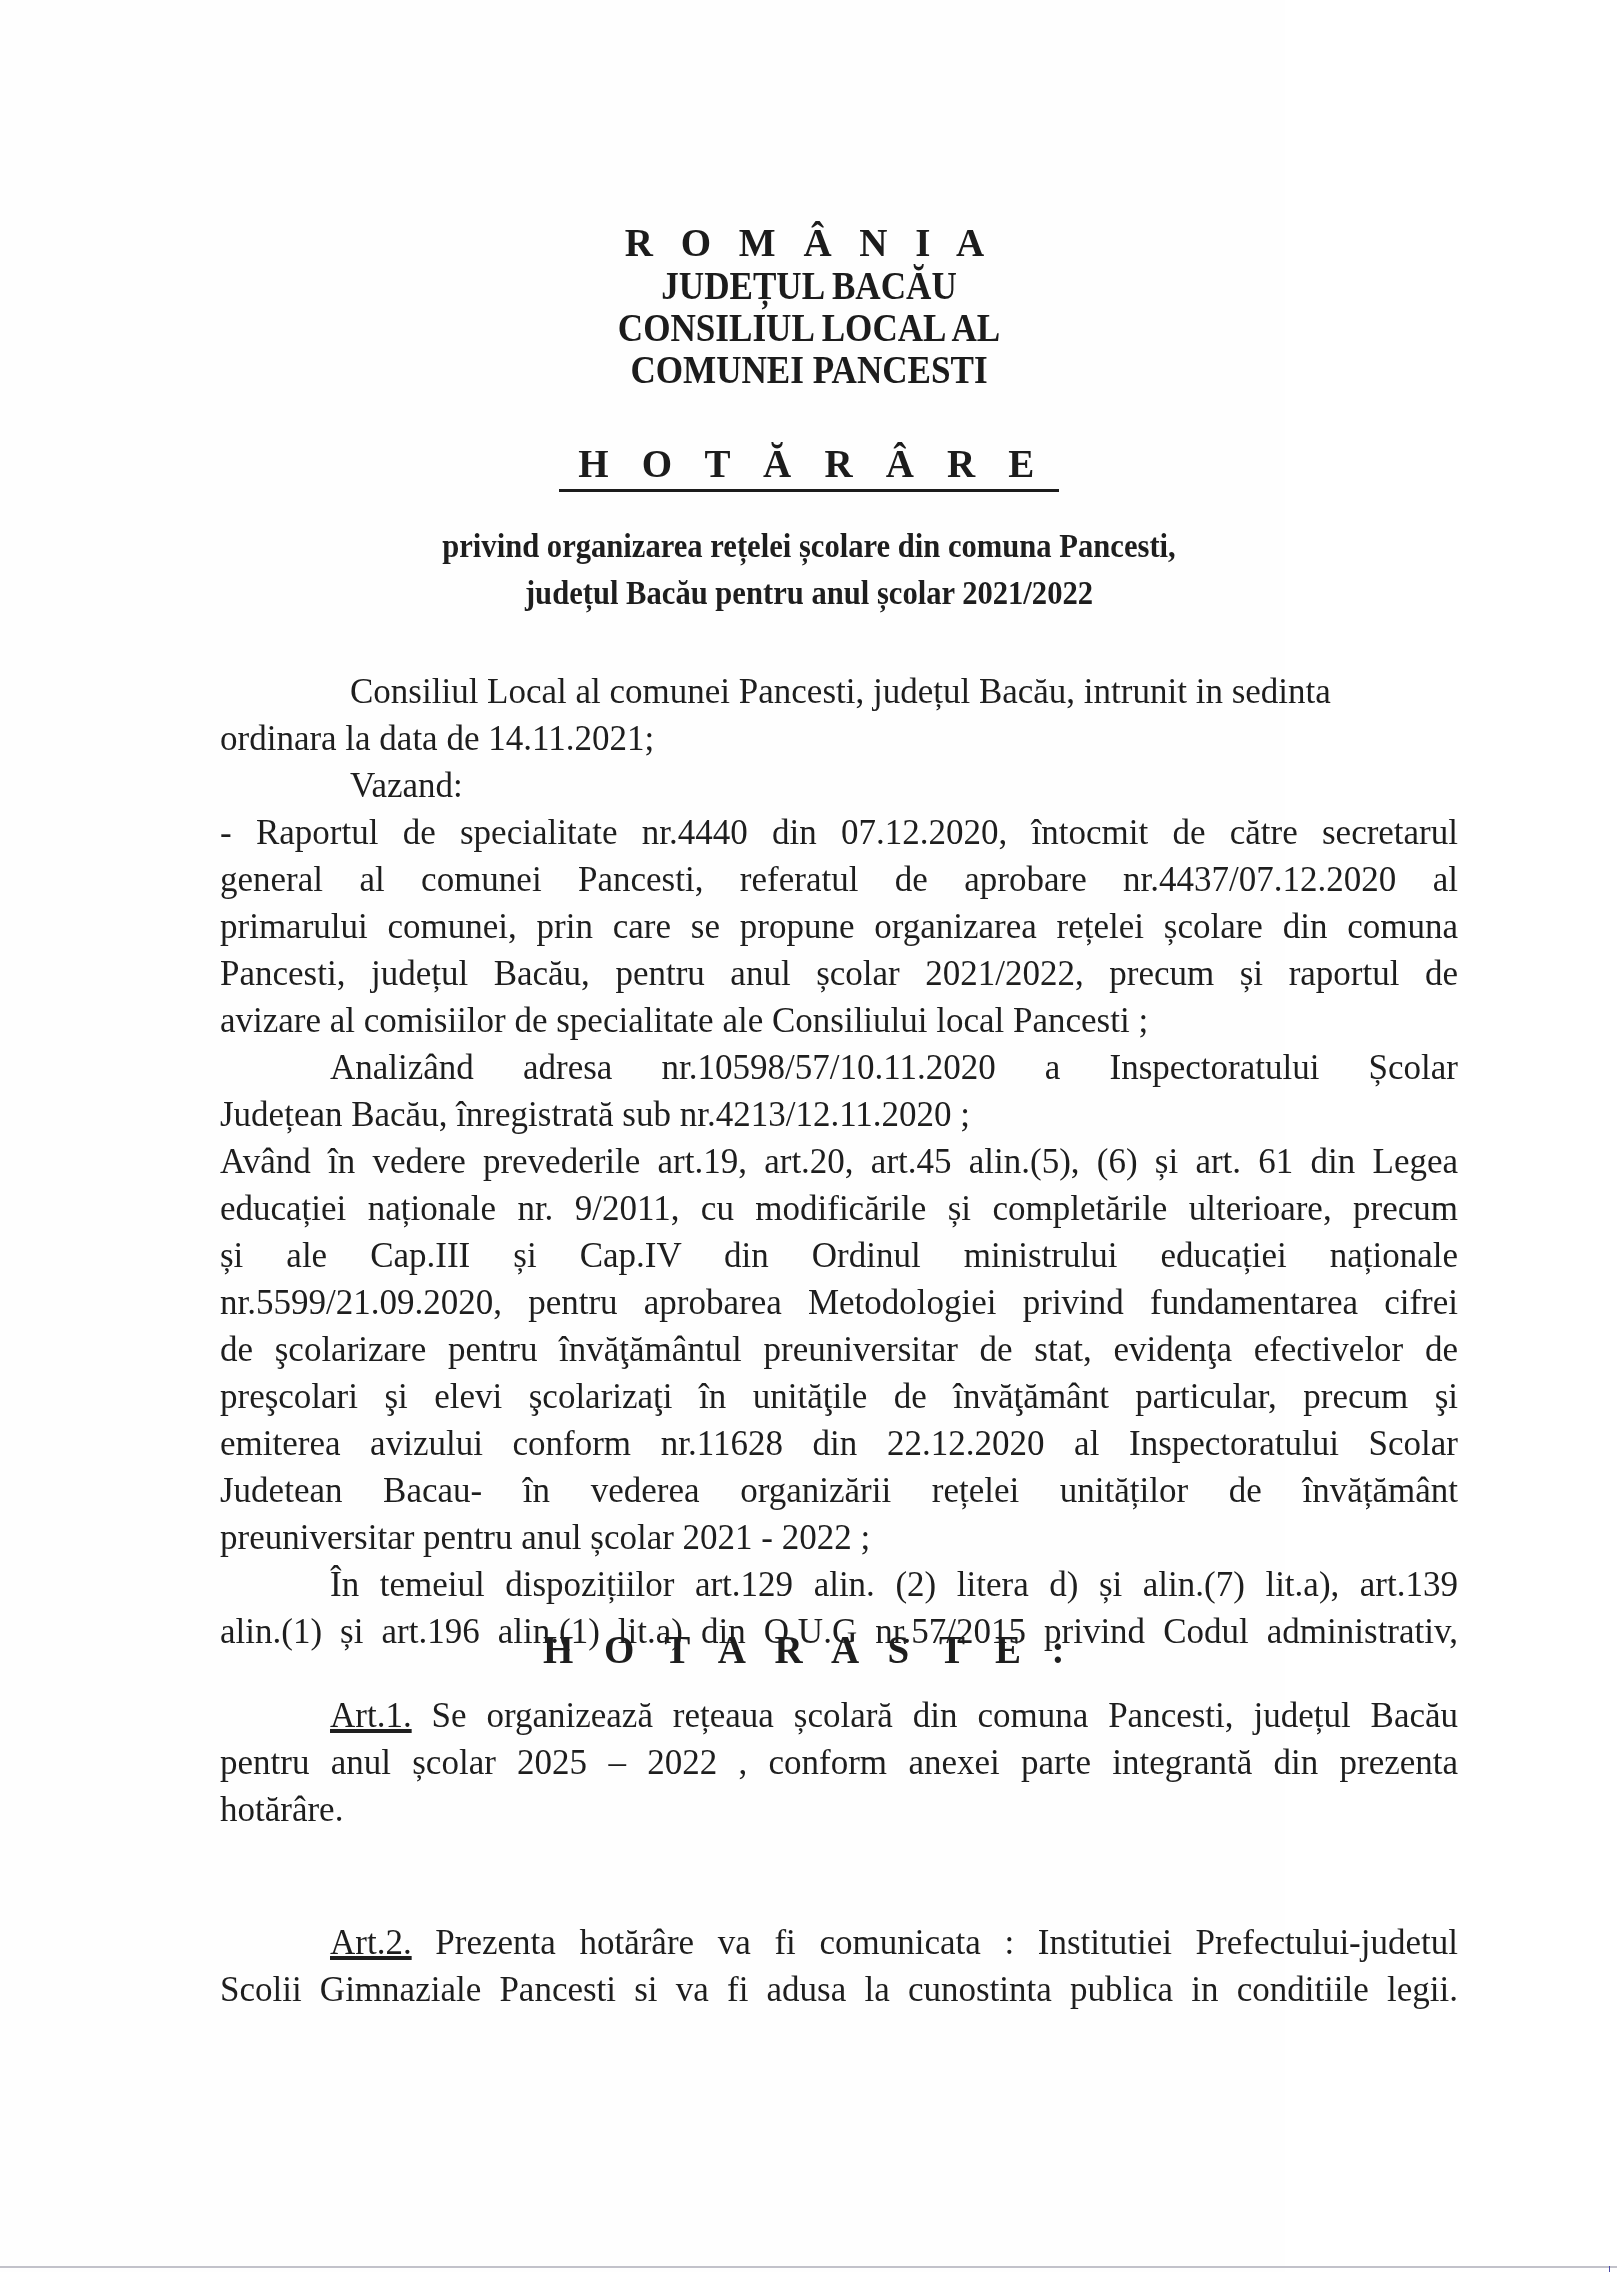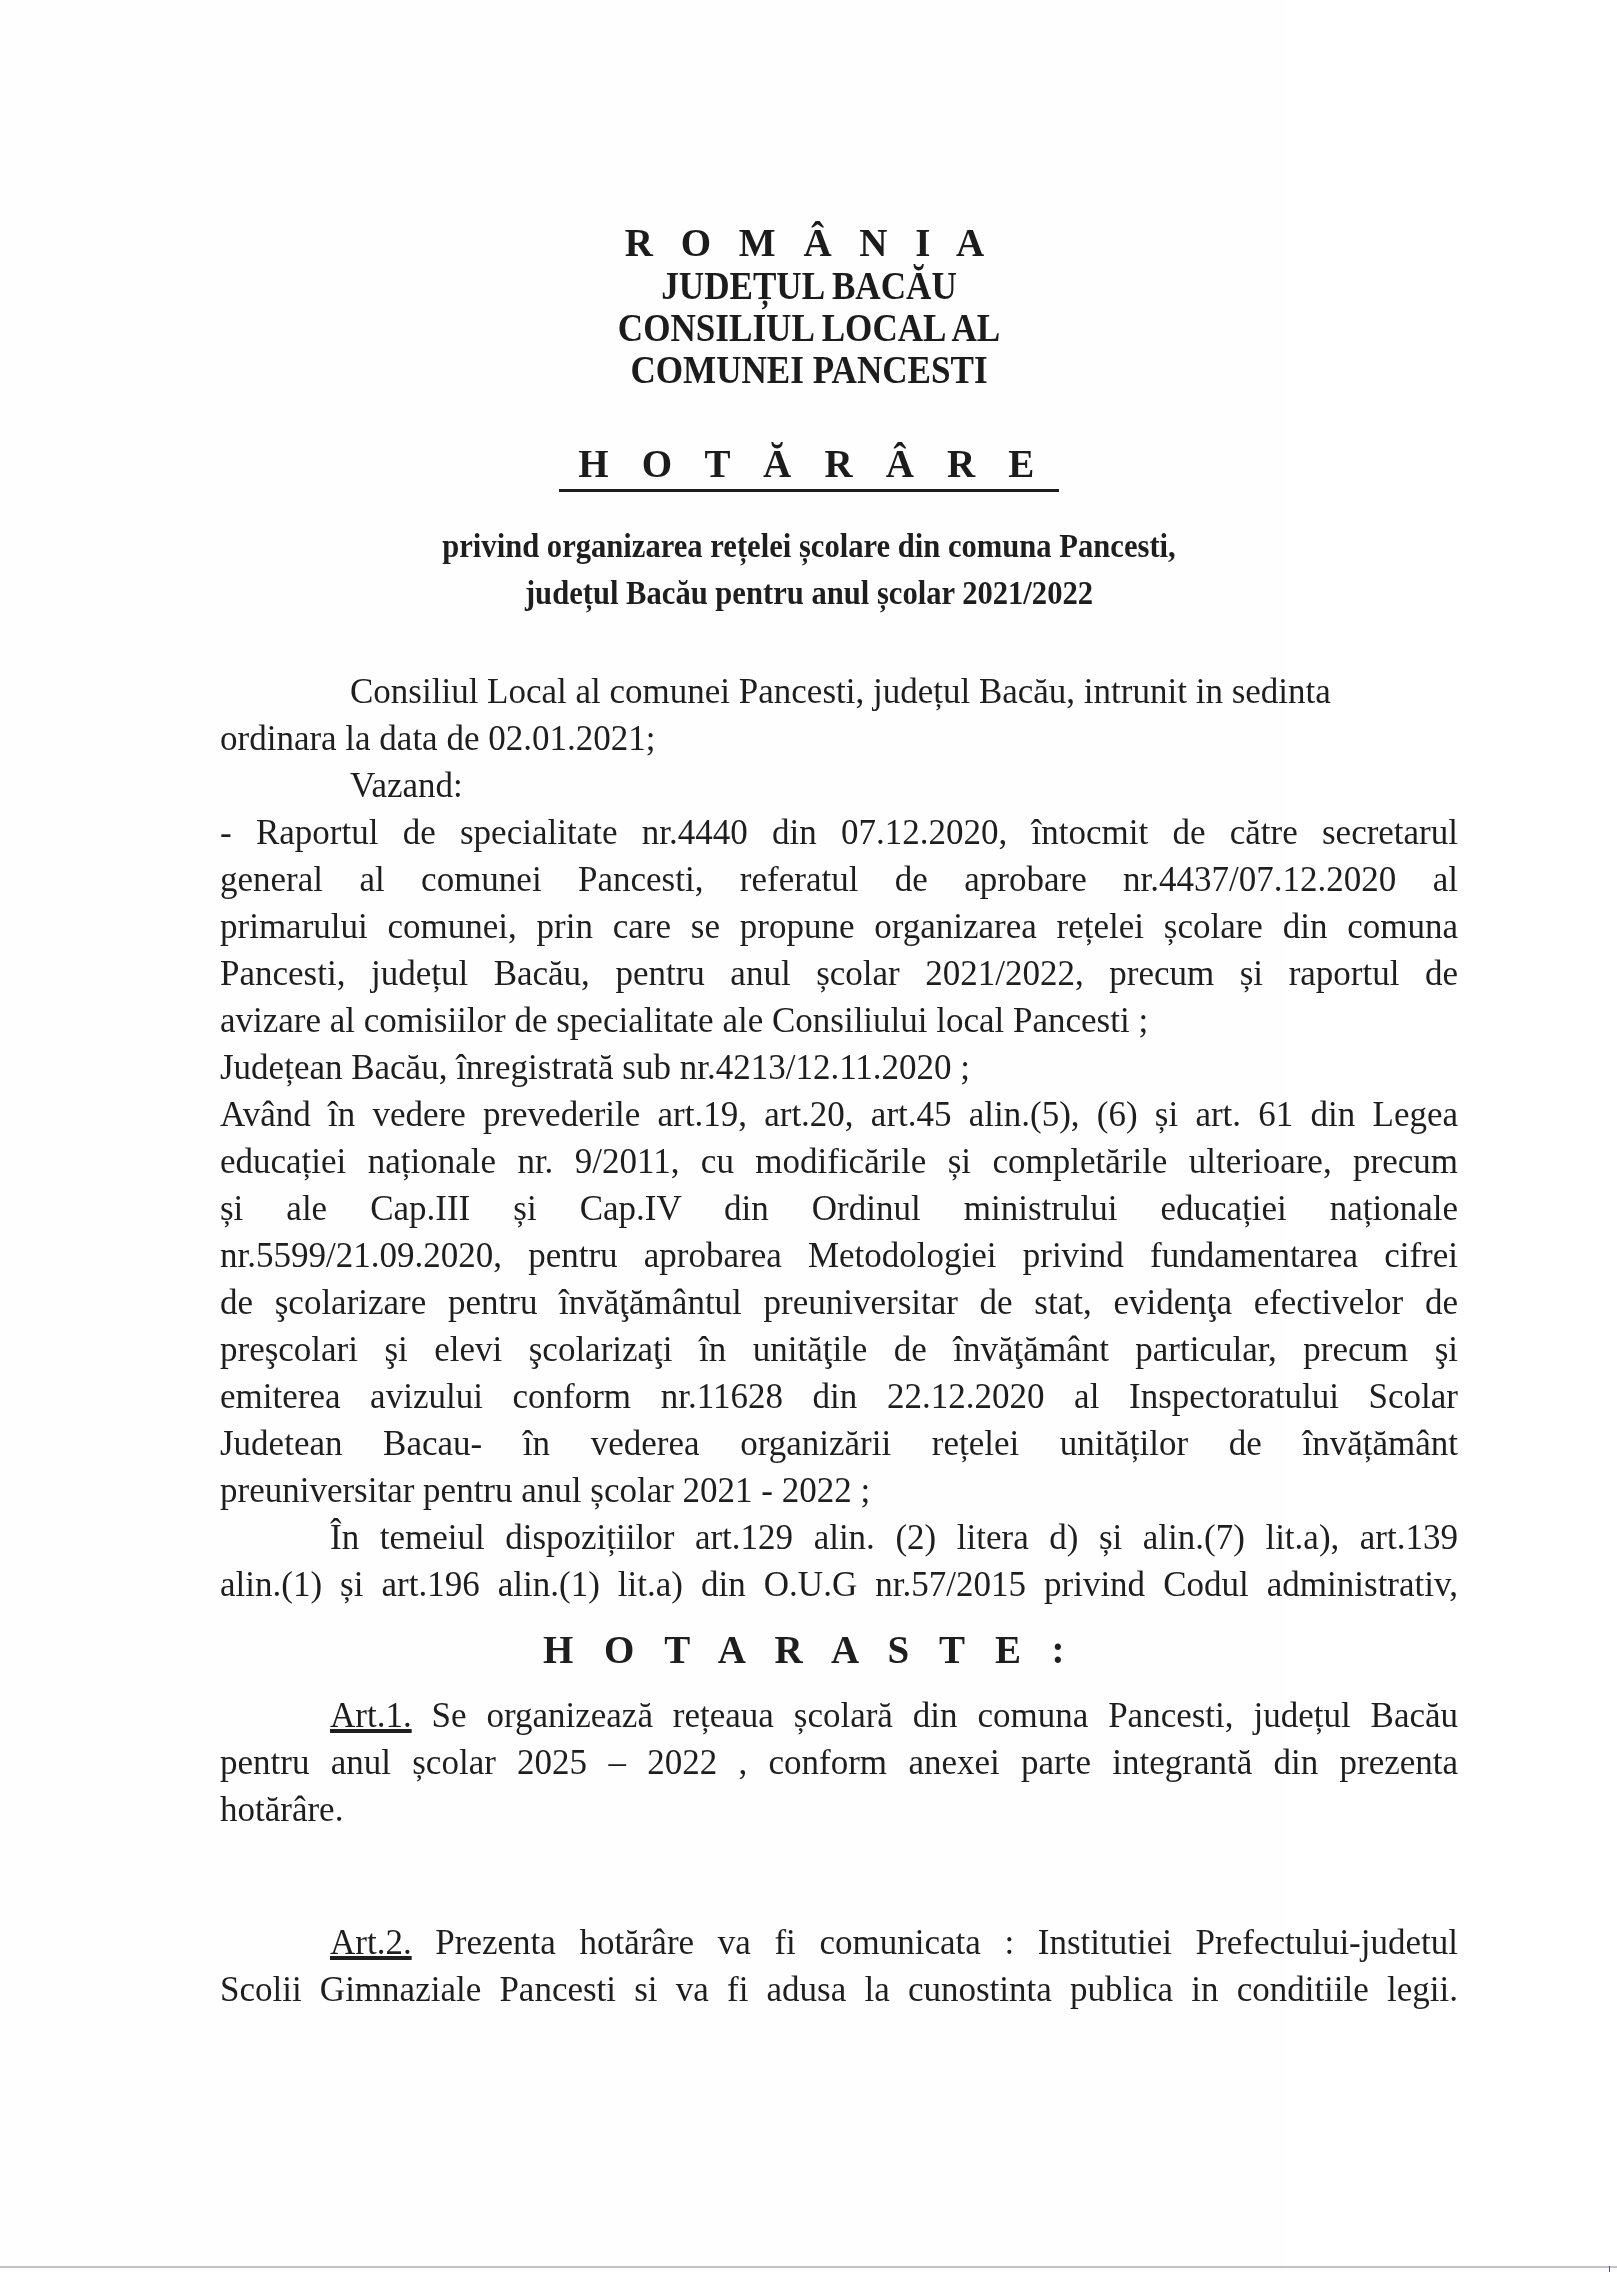--- a/index.html
+++ b/index.html
@@ -62,27 +62,28 @@
     <span>H O T Ă R Â R E</span>
   </div>
 
   <div class="subj">
     <div>privind  organizarea rețelei școlare din comuna Pancesti,</div>
     <div>județul Bacău pentru anul școlar 2021/2022</div>
   </div>
 
   <div class="body">
     <div class="ln ind1"><span class="t">Consiliul Local al  comunei Pancesti, județul Bacău, intrunit in sedinta</span></div>
-    <div class="ln"><span class="t">ordinara la data de 02.01.2021;</span></div>
+    <div class="ln"><span class="t">ordinara la data de 14.11.2021;</span></div>
     <div class="ln ind1"><span class="t">Vazand:</span></div>
     <div class="ln justify">-  Raportul de specialitate nr.4440 din 07.12.2020,  întocmit de către secretarul</div>
     <div class="ln justify">general  al  comunei  Pancesti,  referatul  de  aprobare  nr.4437/07.12.2020  al</div>
     <div class="ln justify">primarului comunei, prin care se propune organizarea rețelei școlare din comuna</div>
     <div class="ln justify">Pancesti, județul Bacău, pentru anul școlar 2021/2022, precum și raportul de</div>
     <div class="ln"><span class="t">avizare al comisiilor de specialitate ale Consiliului local Pancesti ;</span></div>
+    <div class="ln justify ind2">Analizând  adresa  nr.10598/57/10.11.2020  a  Inspectoratului  Școlar</div>
     <div class="ln"><span class="t">Județean Bacău, înregistrată sub nr.4213/12.11.2020 ;</span></div>
     <div class="ln justify">Având în vedere prevederile art.19, art.20, art.45 alin.(5), (6) și art. 61 din Legea</div>
     <div class="ln justify">educației naționale nr. 9/2011, cu modificările și completările ulterioare, precum</div>
     <div class="ln justify">și  ale  Cap.III  și  Cap.IV  din  Ordinul  ministrului  educației  naționale</div>
     <div class="ln justify">nr.5599/21.09.2020, pentru aprobarea Metodologiei privind fundamentarea cifrei</div>
     <div class="ln justify">de şcolarizare pentru învăţământul preuniversitar de stat, evidenţa efectivelor de</div>
     <div class="ln justify">preşcolari şi elevi şcolarizaţi în unităţile de învăţământ particular, precum şi</div>
     <div class="ln justify">emiterea avizului conform nr.11628 din 22.12.2020 al Inspectoratului Scolar</div>
     <div class="ln justify">Judetean Bacau-  în  vederea  organizării  rețelei  unităților  de  învățământ</div>
     <div class="ln"><span class="t">preuniversitar pentru anul școlar 2021 - 2022 ;</span></div>

